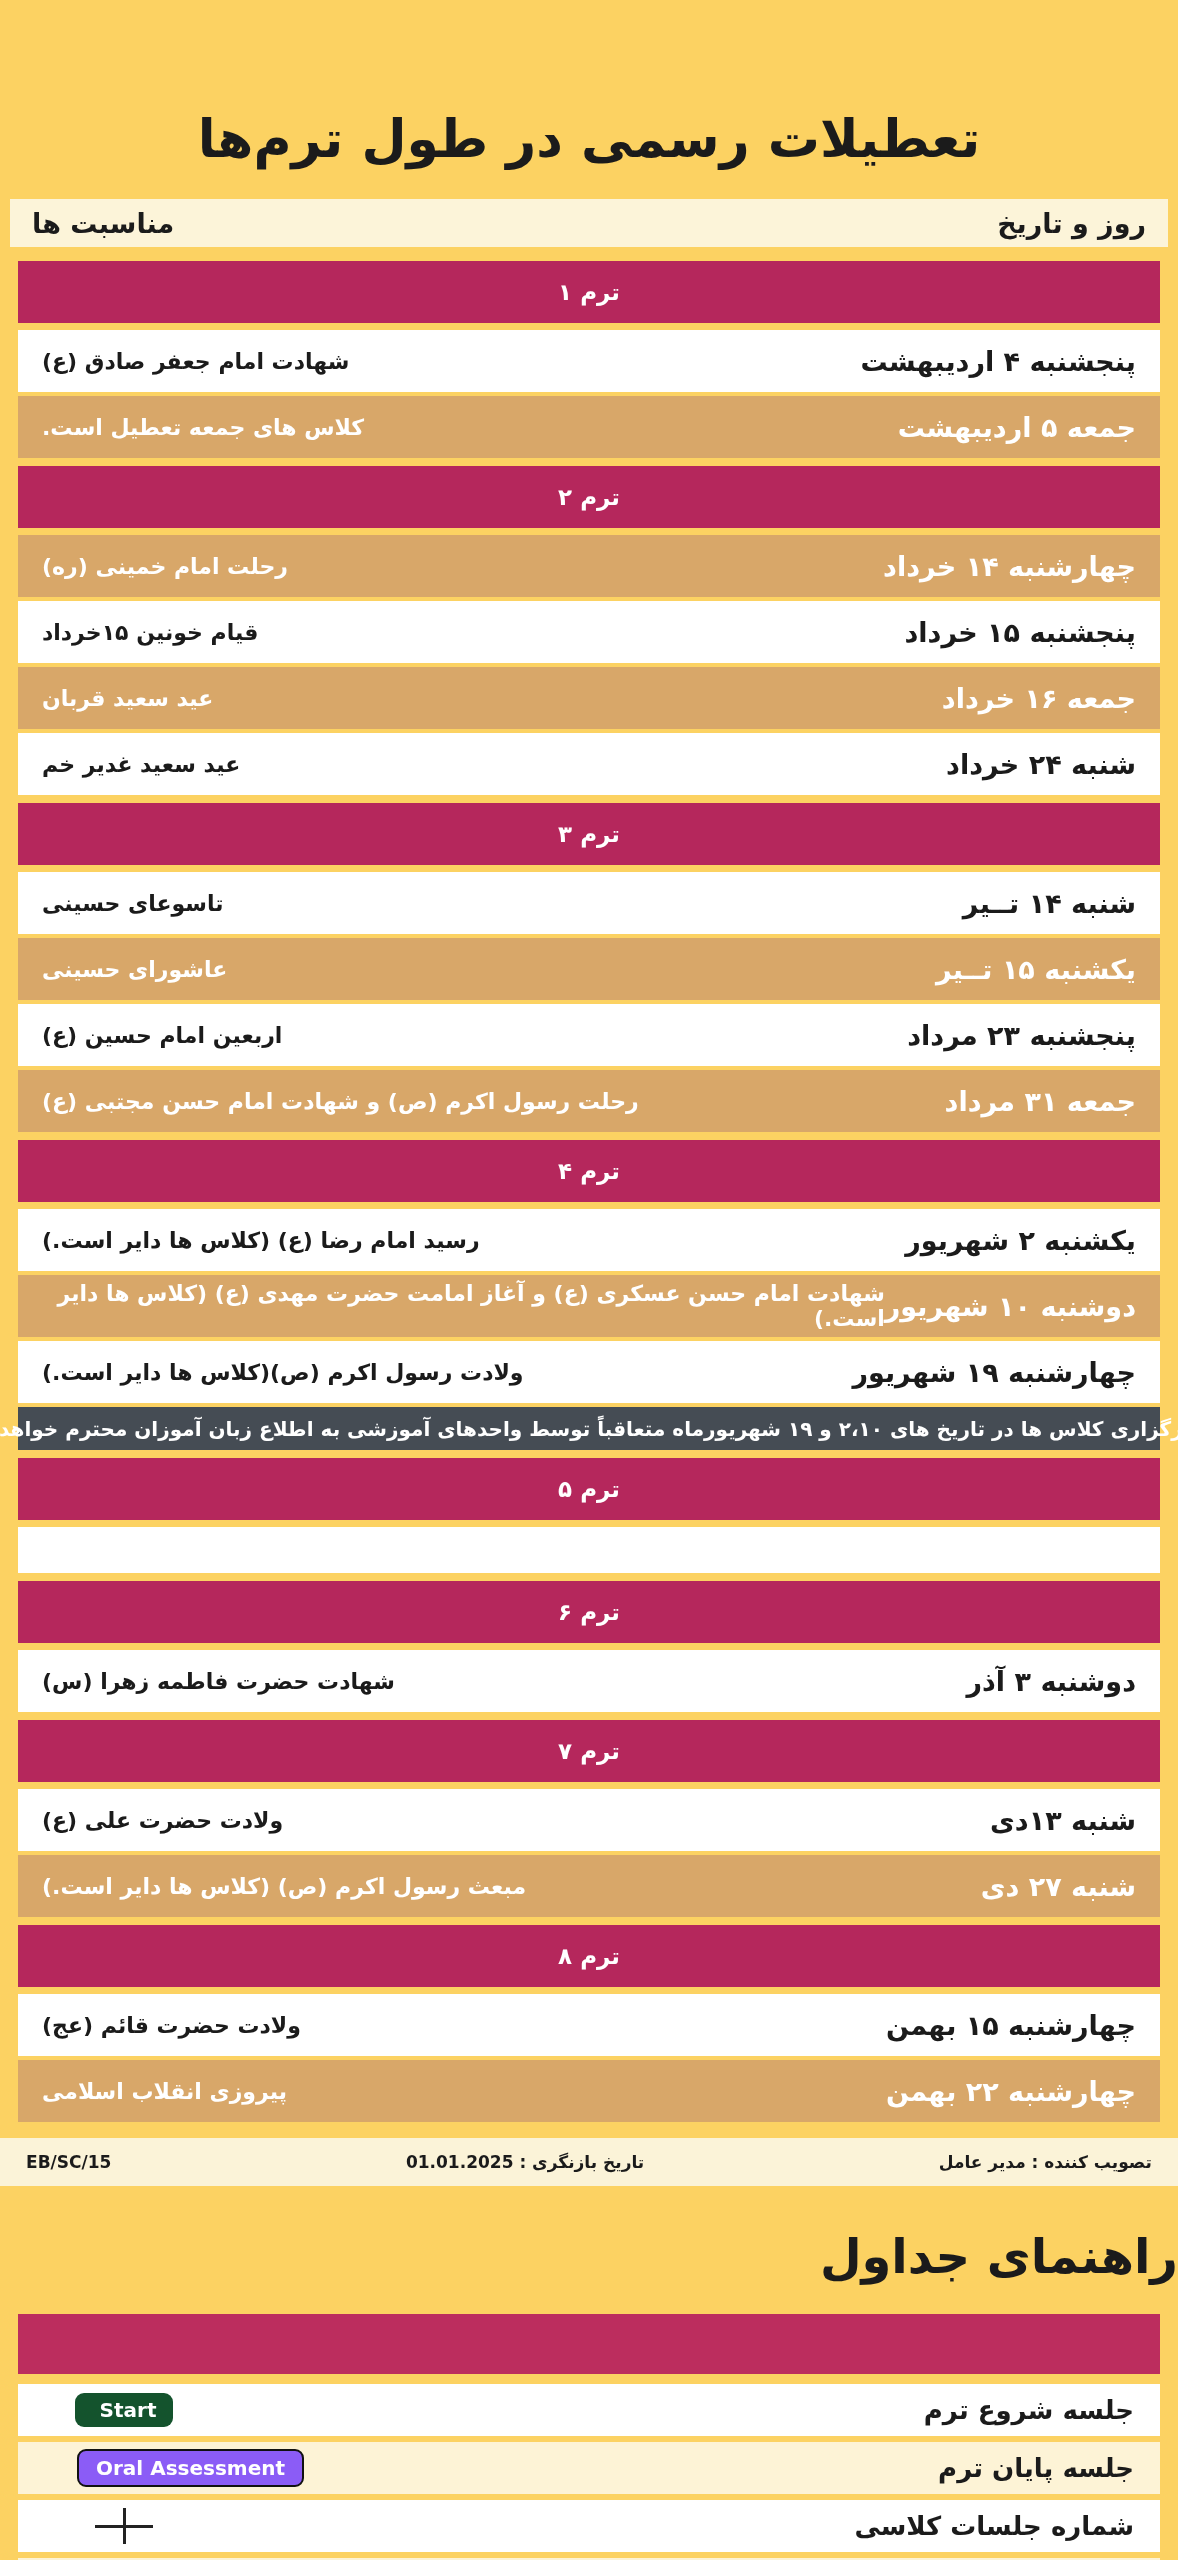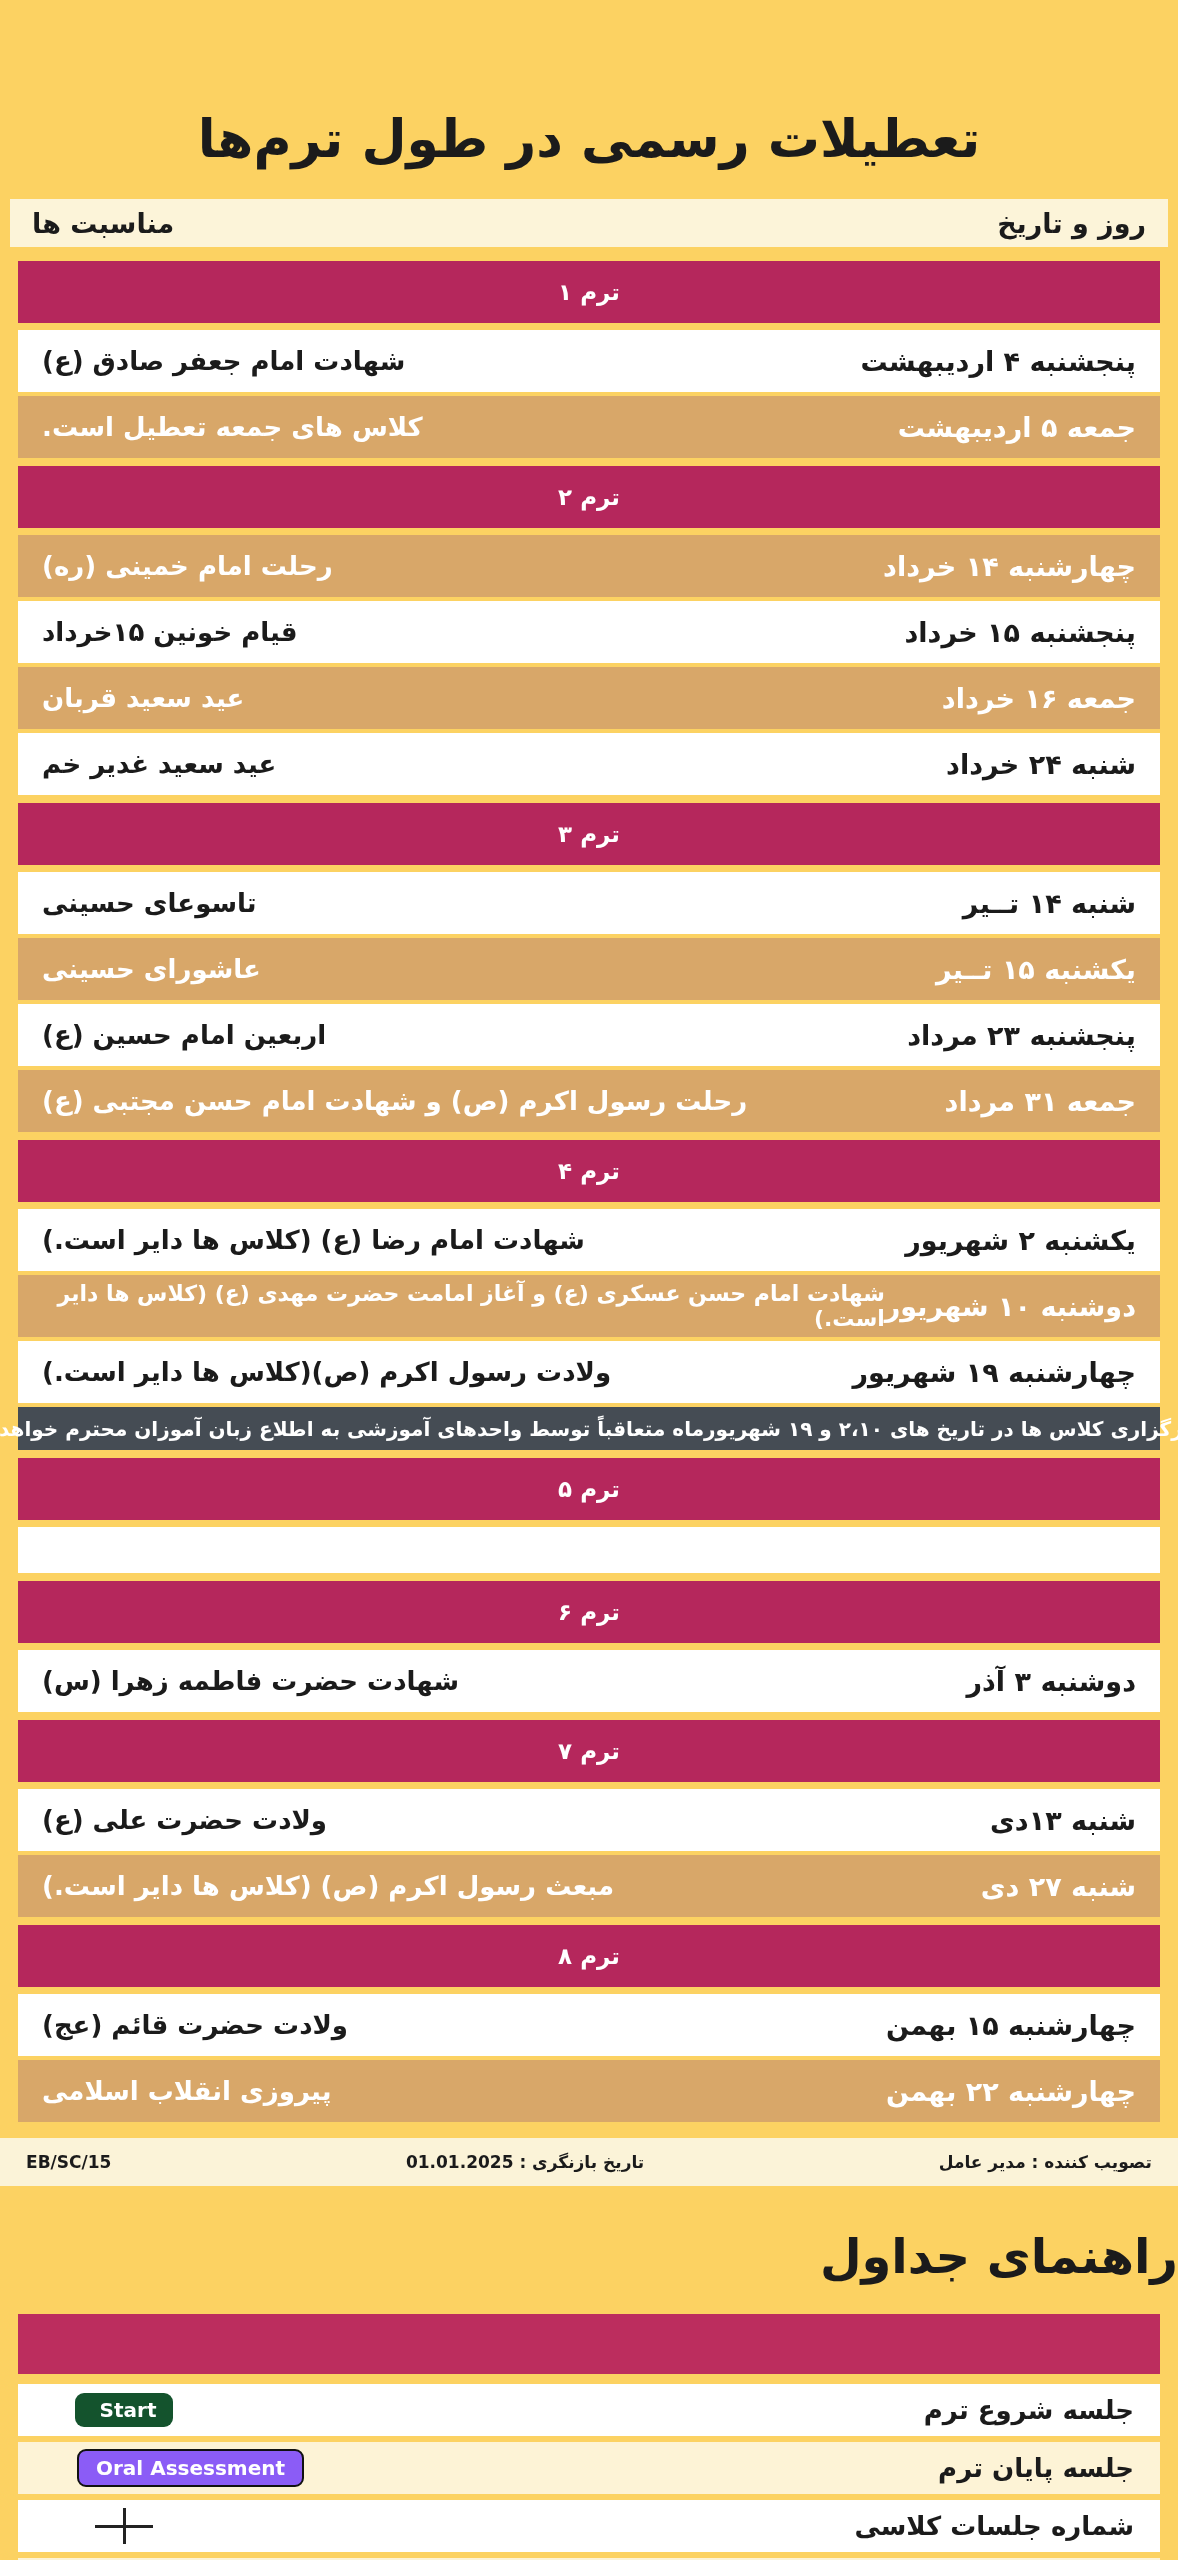--- a/index.html
+++ b/index.html
@@ -29,21 +29,21 @@
   }
   .row {
     min-height:62px; margin:0 0 4px 0; padding:0 24px;
     display:flex; align-items:center; justify-content:space-between;
     font-weight:bold;
   }
   .row.white { background:#ffffff; color:#1b1b1b; }
   .row.tan   { background:#D8A769; color:#ffffff; }
   .row.empty { min-height:46px; }
   .row .date { font-size:27px; white-space:nowrap; }
-  .row .occasion { font-size:26px; }
+  .row .occasion { font-size:22px; }
   .row .occasion.sm { font-size:22px; }
   .note {
     min-height:43px; margin:0 0 4px 0; background:#454C54; color:#ffffff;
     display:flex; align-items:center; justify-content:center;
     font-size:20px; font-weight:bold; padding:0 10px; white-space:nowrap;
   }
   
   .doc-footer {
     margin-top:16px; height:48px; background:#FBF3D8;
     display:flex; align-items:center; justify-content:space-between;
@@ -136,21 +136,21 @@
         <span class="date">پنجشنبه ۲۳ مرداد</span>
         <span class="occasion">اربعین امام حسین (ع)</span>
       </div>
       <div class="row tan">
         <span class="date">جمعه ۳۱ مرداد</span>
         <span class="occasion">رحلت رسول اکرم (ص)  و شهادت امام حسن مجتبی (ع)</span>
       </div>
       <div class="term-bar">ترم ۴</div>
       <div class="row white">
         <span class="date">یکشنبه ۲ شهریور</span>
-        <span class="occasion">شهادت امام رضا (ع) (کلاس ها دایر است.)</span>
+        <span class="occasion">رسید امام رضا (ع) (کلاس ها دایر است.)</span>
       </div>
       <div class="row tan">
         <span class="date">دوشنبه ۱۰ شهریور</span>
         <span class="occasion sm">شهادت امام حسن عسکری (ع) و آغاز امامت حضرت مهدی (ع) (کلاس ها دایر است.)</span>
       </div>
       <div class="row white">
         <span class="date">چهارشنبه ۱۹ شهریور</span>
         <span class="occasion">ولادت رسول اکرم (ص)(کلاس ها دایر است.)</span>
       </div>
       <div class="note">نحوه برگزاری کلاس ها در تاریخ های ۲،۱۰ و ۱۹ شهریورماه متعاقباً توسط واحدهای آموزشی به اطلاع زبان آموزان محترم خواهد رسید.</div>

